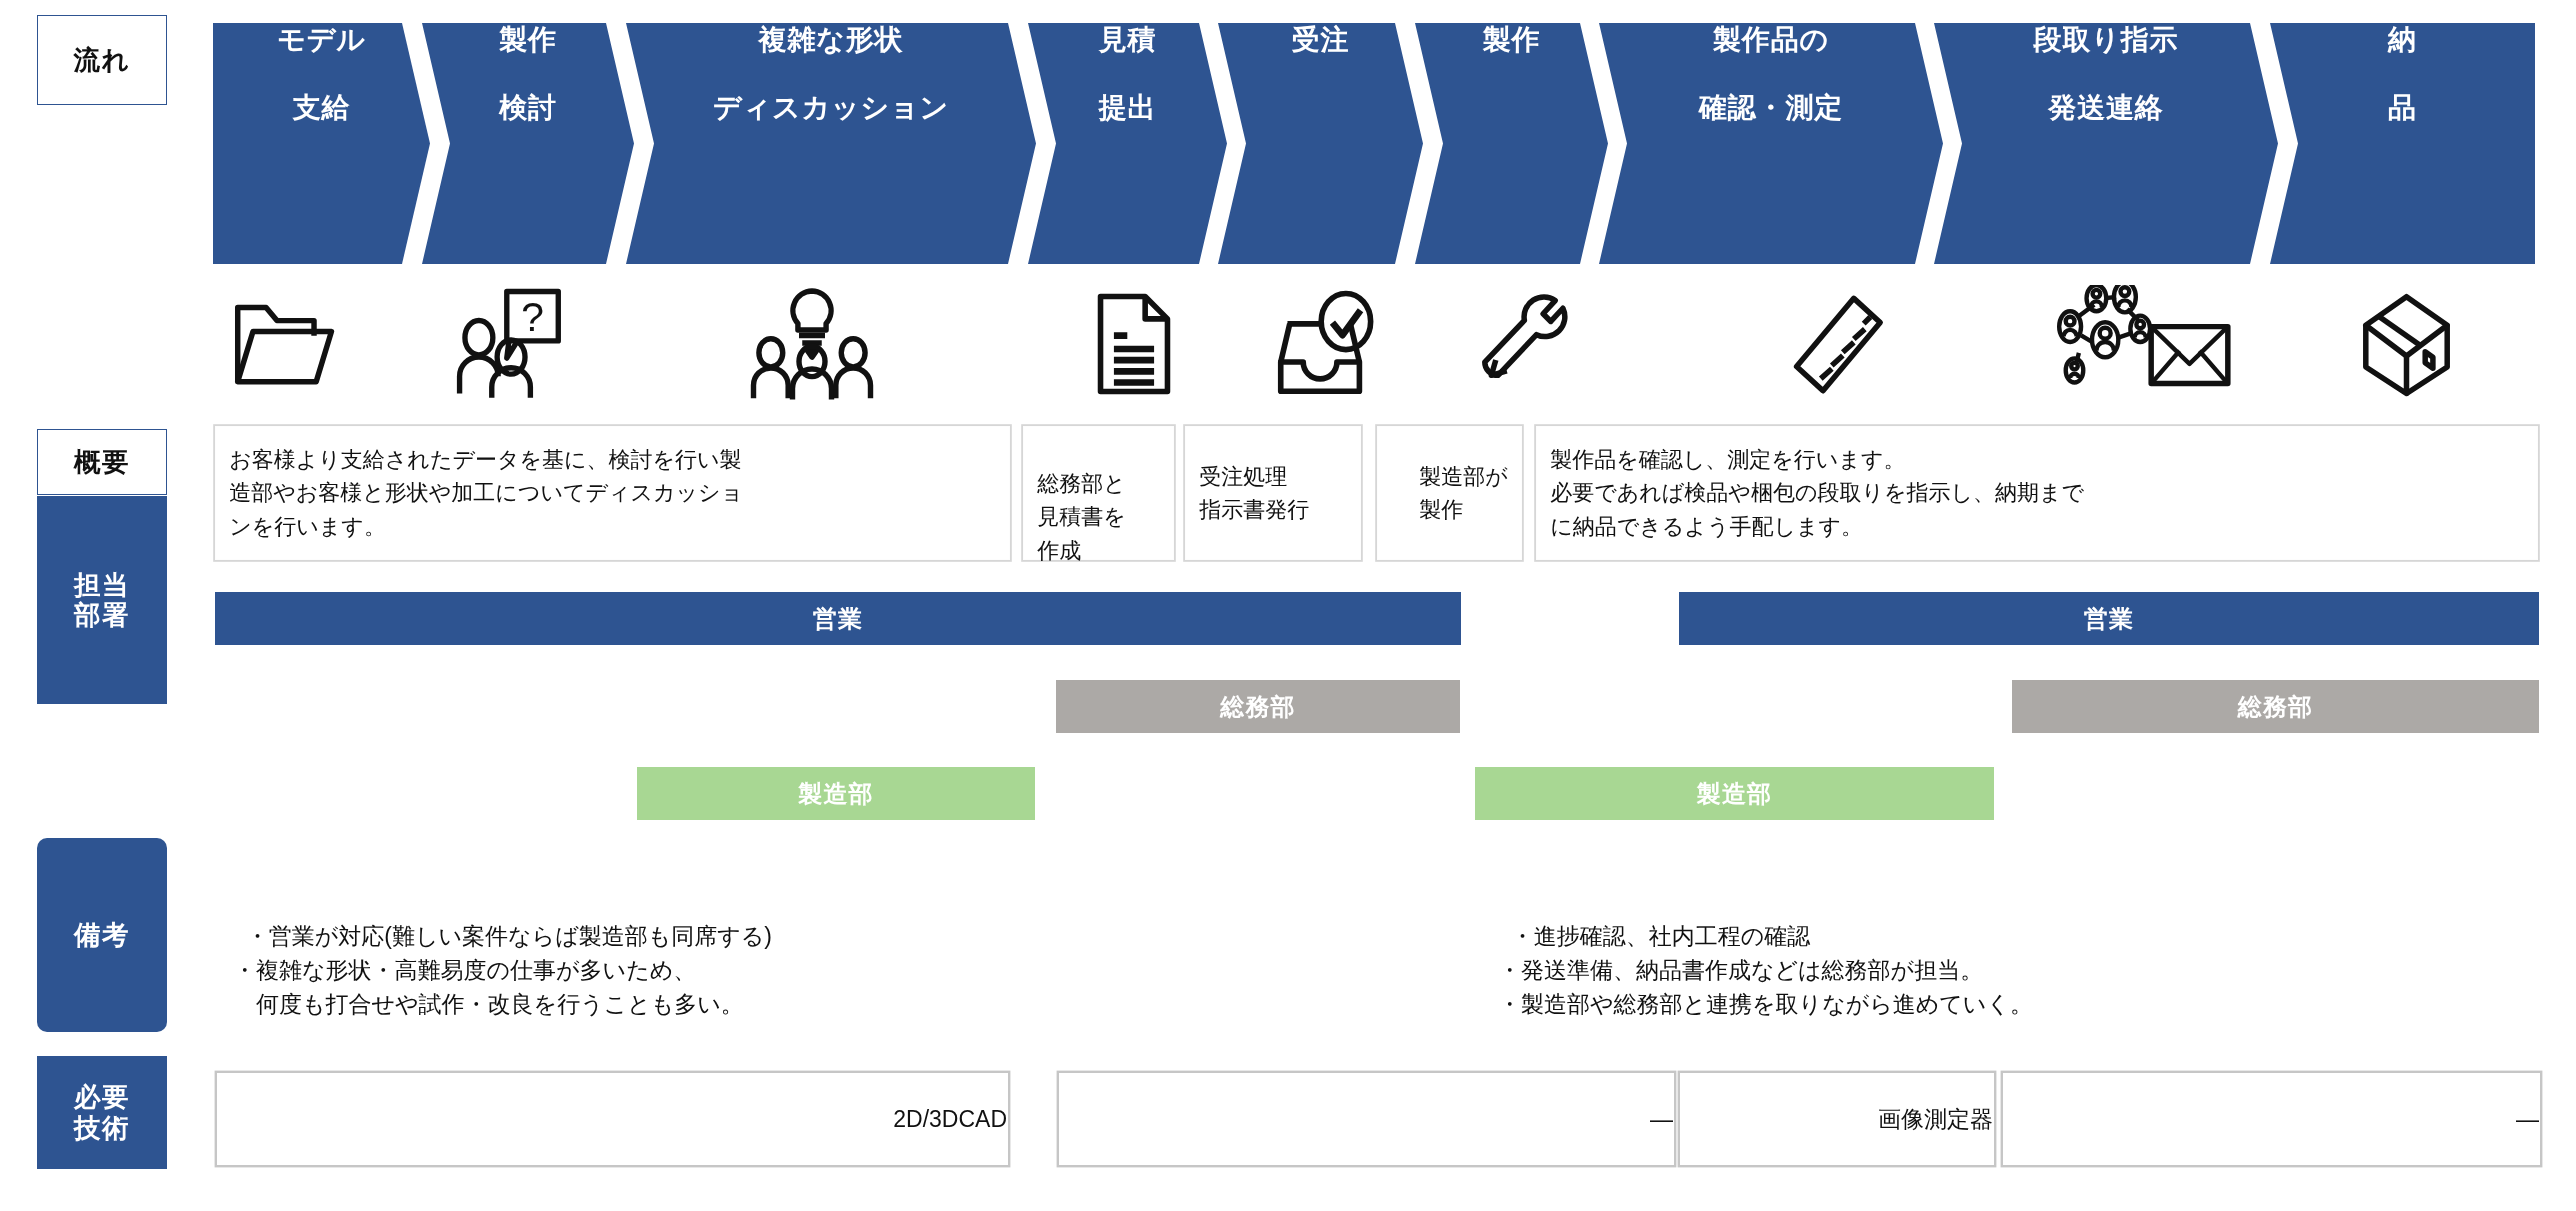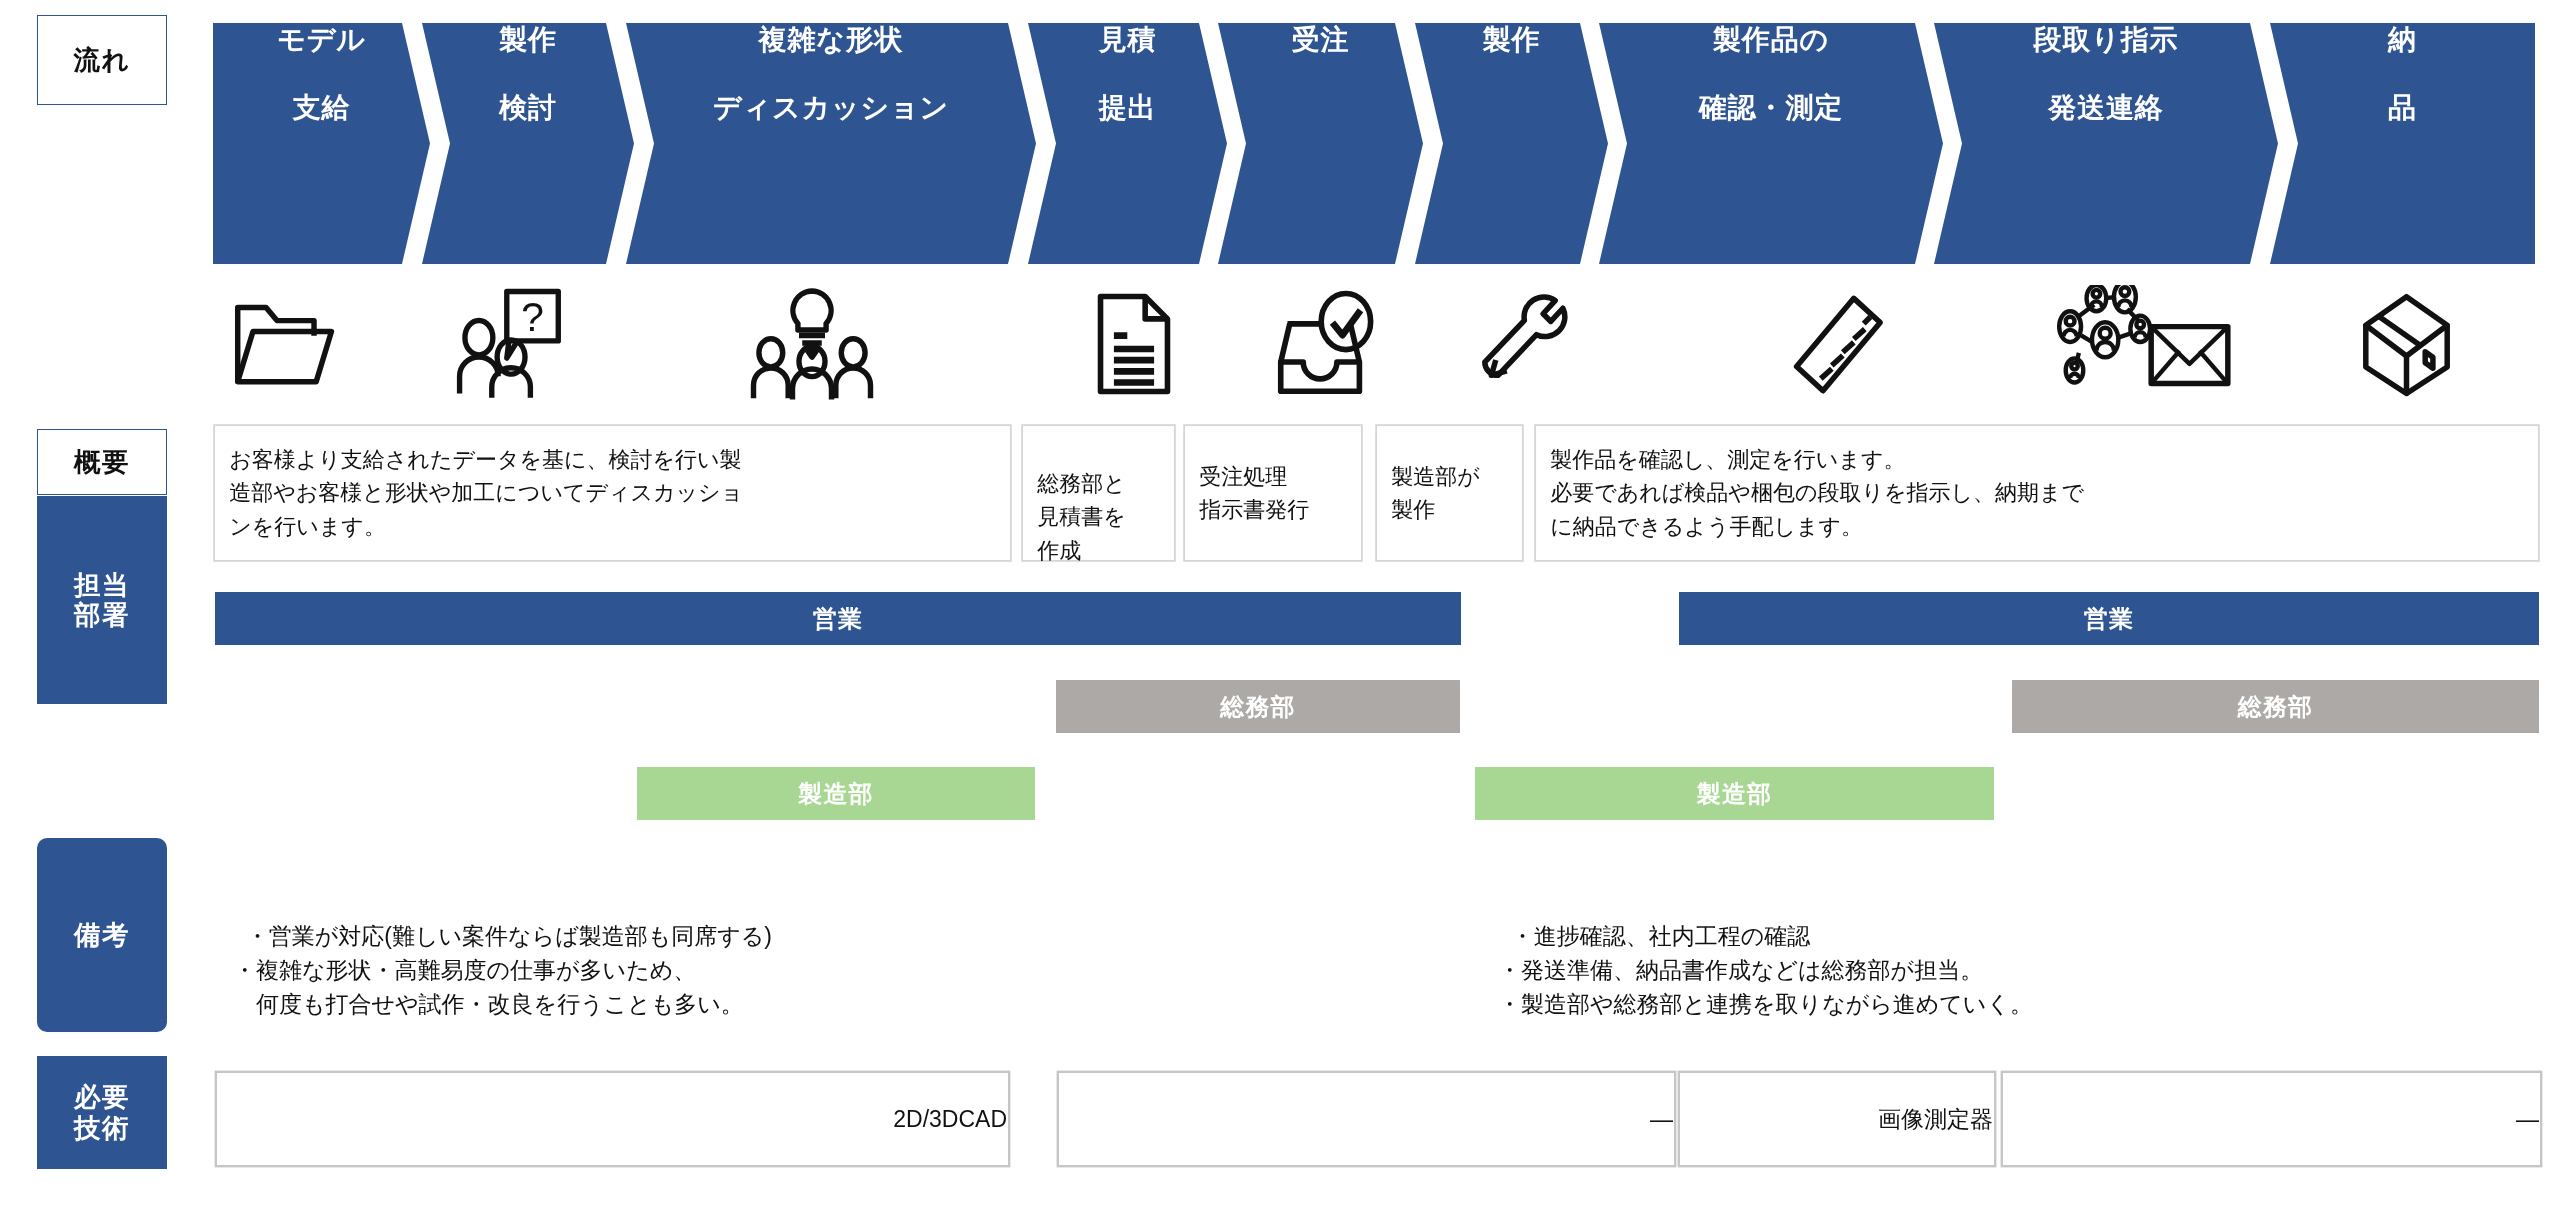--- a/index.html
+++ b/index.html
@@ -241,21 +241,21 @@
   <p style="white-space:pre-line;margin-top:48px;">総務部と
 見積書を
 作成</p>
 </div>
 
 <div class="desc" style="left:1185px;top:426px;width:176px;height:134px;">
   <p style="white-space:pre-line;">受注処理
 指示書発行</p>
 </div>
 
-<div class="desc" style="left:1377px;top:426px;width:145px;height:134px;">
+<div class="desc" style="left:1377px;top:426px;width:145px;height:134px;justify-content:flex-end;">
   <p style="white-space:pre-line;">製造部が
 製作</p>
 </div>
 
 <div class="desc" style="left:1536px;top:426px;width:1002px;height:134px;">
   <p style="white-space:pre-line;">製作品を確認し、測定を行います。
 必要であれば検品や梱包の段取りを指示し、納期まで
 に納品できるよう手配します。</p>
 </div>
 

